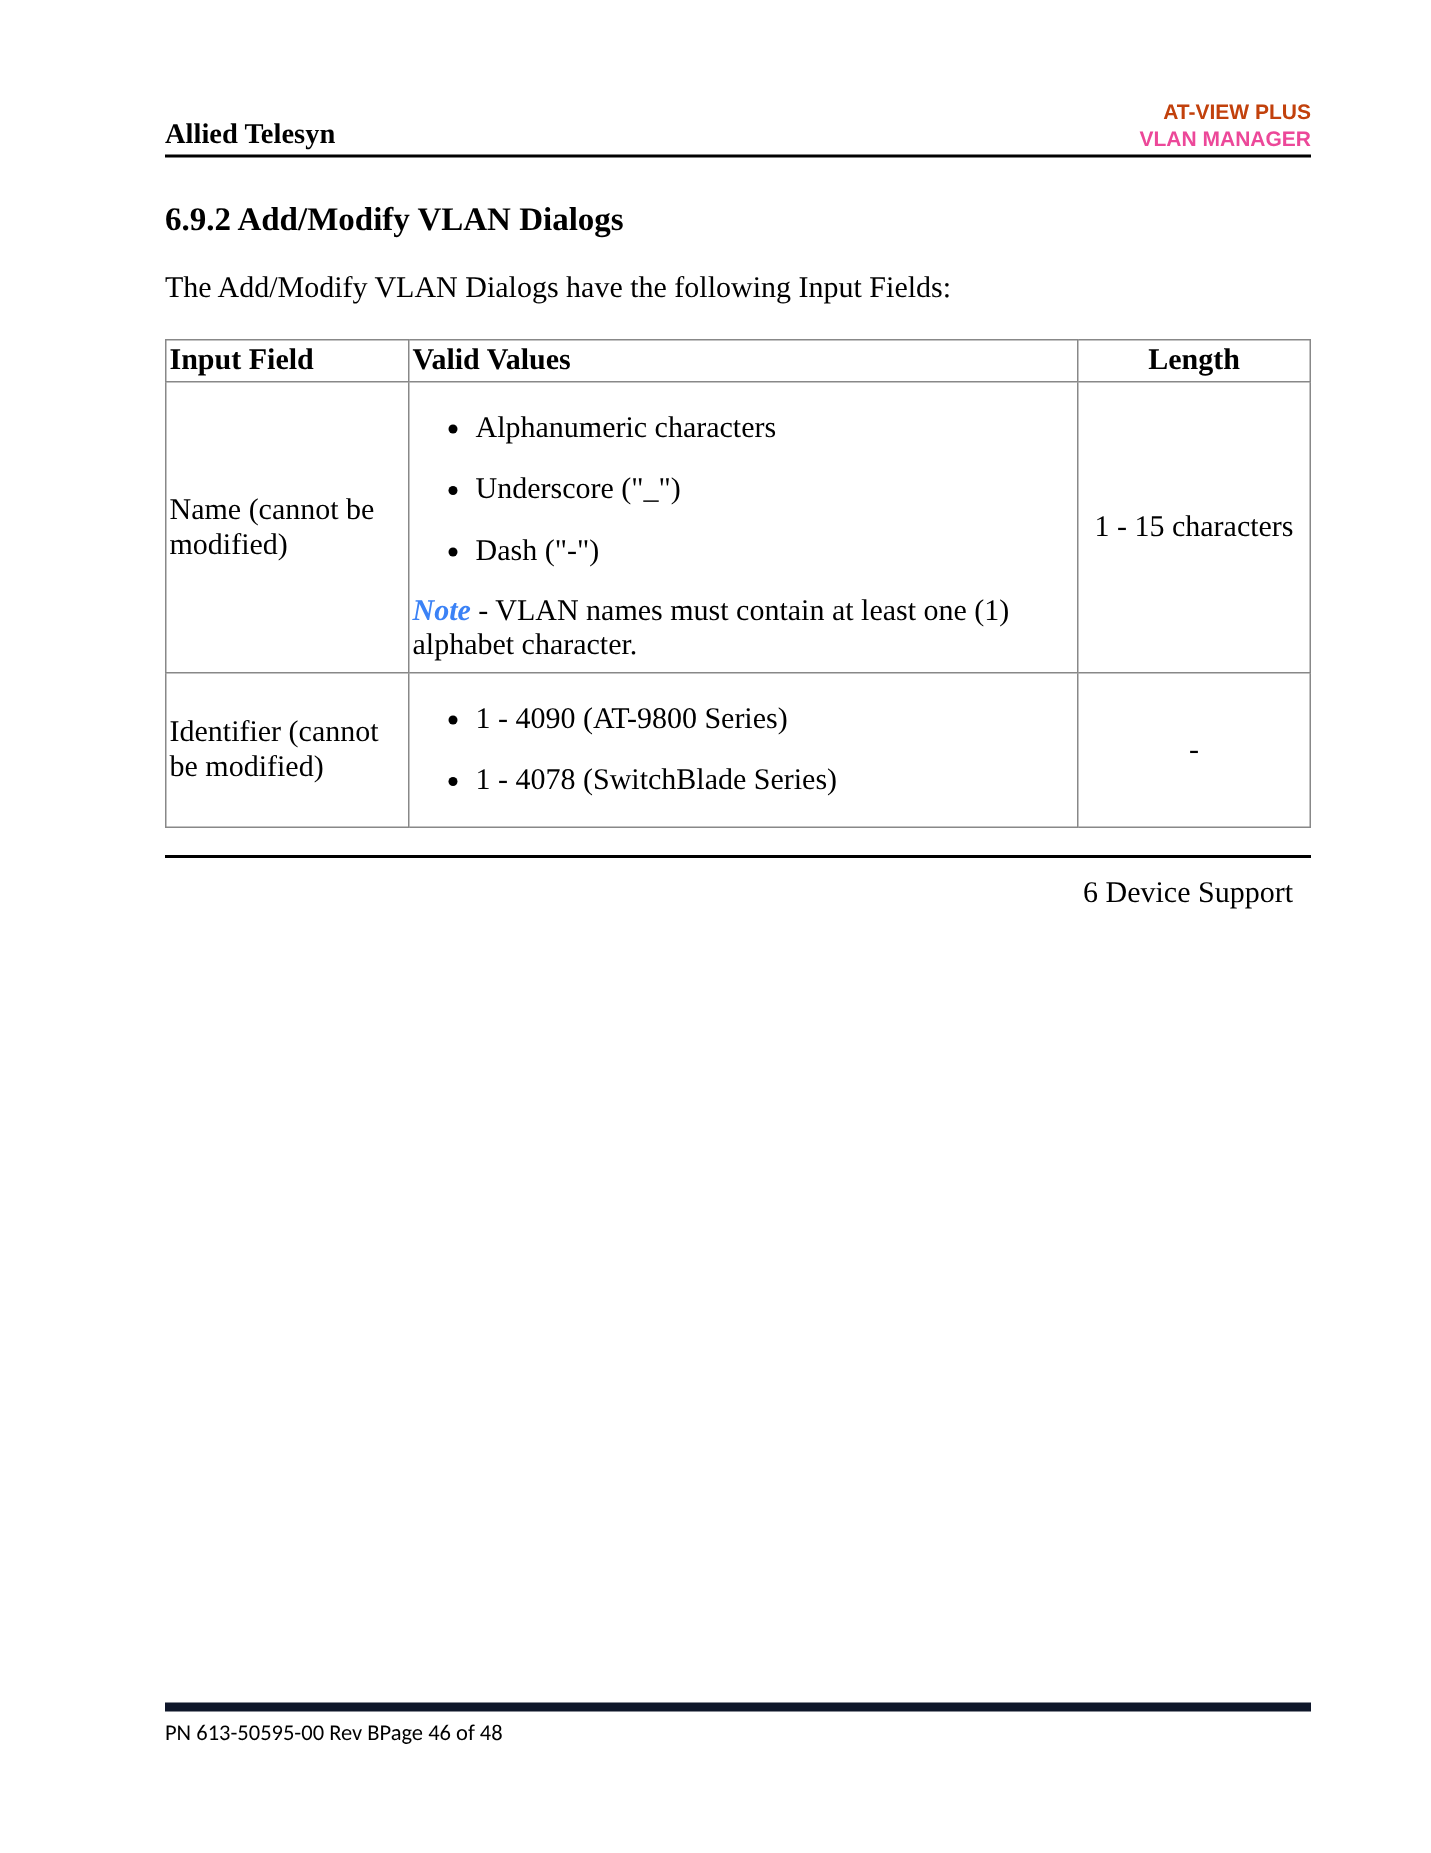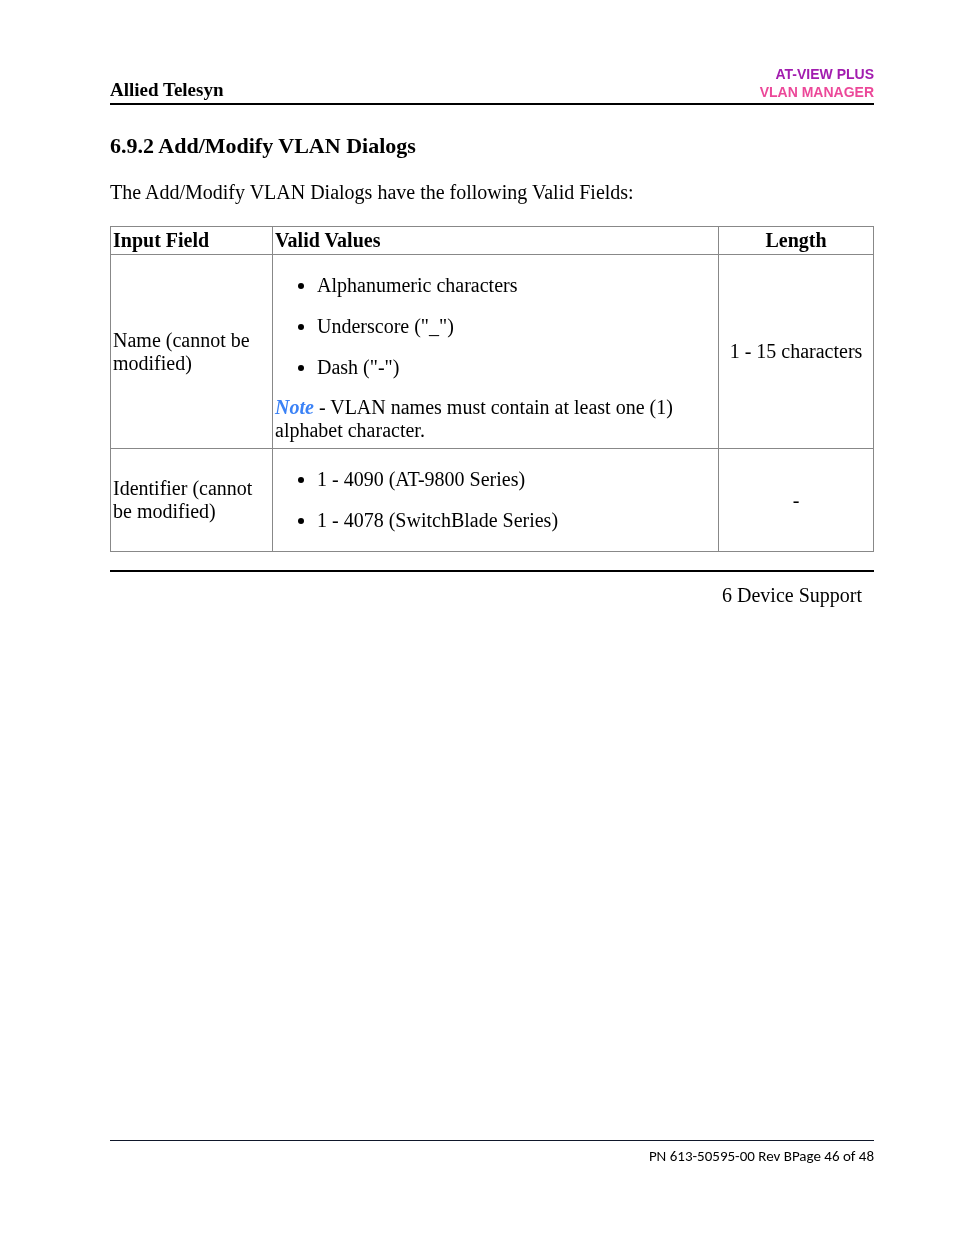--- a/index.html
+++ b/index.html
@@ -30,21 +30,21 @@
     font-size: 19px;
   }
   .header-right {
     text-align: right;
     font-family: Arial, Helvetica, sans-serif;
     font-weight: bold;
     font-size: 14px;
     line-height: 1.3;
   }
   .header-right .line1 {
-    color: #a21caf;
+    color: #c2410c;
     display: block;
   }
   .header-right .line2 {
     color: #ec4899;
     display: block;
   }
   h2.section-heading {
     font-size: 22px;
     font-weight: bold;
     margin: 0 0 22px 0;
@@ -98,44 +98,44 @@
   .section-footer {
     text-align: right;
     font-size: 20px;
     margin: 12px;
   }
   .footer {
     position: absolute;
     left: 110px;
     right: 80px;
     bottom: 70px;
-    border-top: 1px solid #0f172a;
+    border-top: 6px solid #0f172a;
     padding-top: 6px;
     display: flex;
-    justify-content: flex-end;
+    justify-content: flex-start;
     font-family: Calibri, Arial, Helvetica, sans-serif;
     font-size: 15px;
   }
 </style>
 </head>
 <body>
 
 <div class="page">
 
   <div class="header">
     <div class="header-left">Allied Telesyn</div>
     <div class="header-right">
       <span class="line1">AT-VIEW PLUS</span>
       <span class="line2">VLAN MANAGER</span>
     </div>
   </div>
 
   <h2 class="section-heading">6.9.2 Add/Modify VLAN Dialogs</h2>
 
-  <p class="intro">The Add/Modify VLAN Dialogs have the following Valid Fields:</p>
+  <p class="intro">The Add/Modify VLAN Dialogs have the following Input Fields:</p>
 
   <table class="fields">
     <thead>
       <tr>
         <th class="col-input">Input Field</th>
         <th class="col-values">Valid Values</th>
         <th class="col-length">Length</th>
       </tr>
     </thead>
     <tbody>

